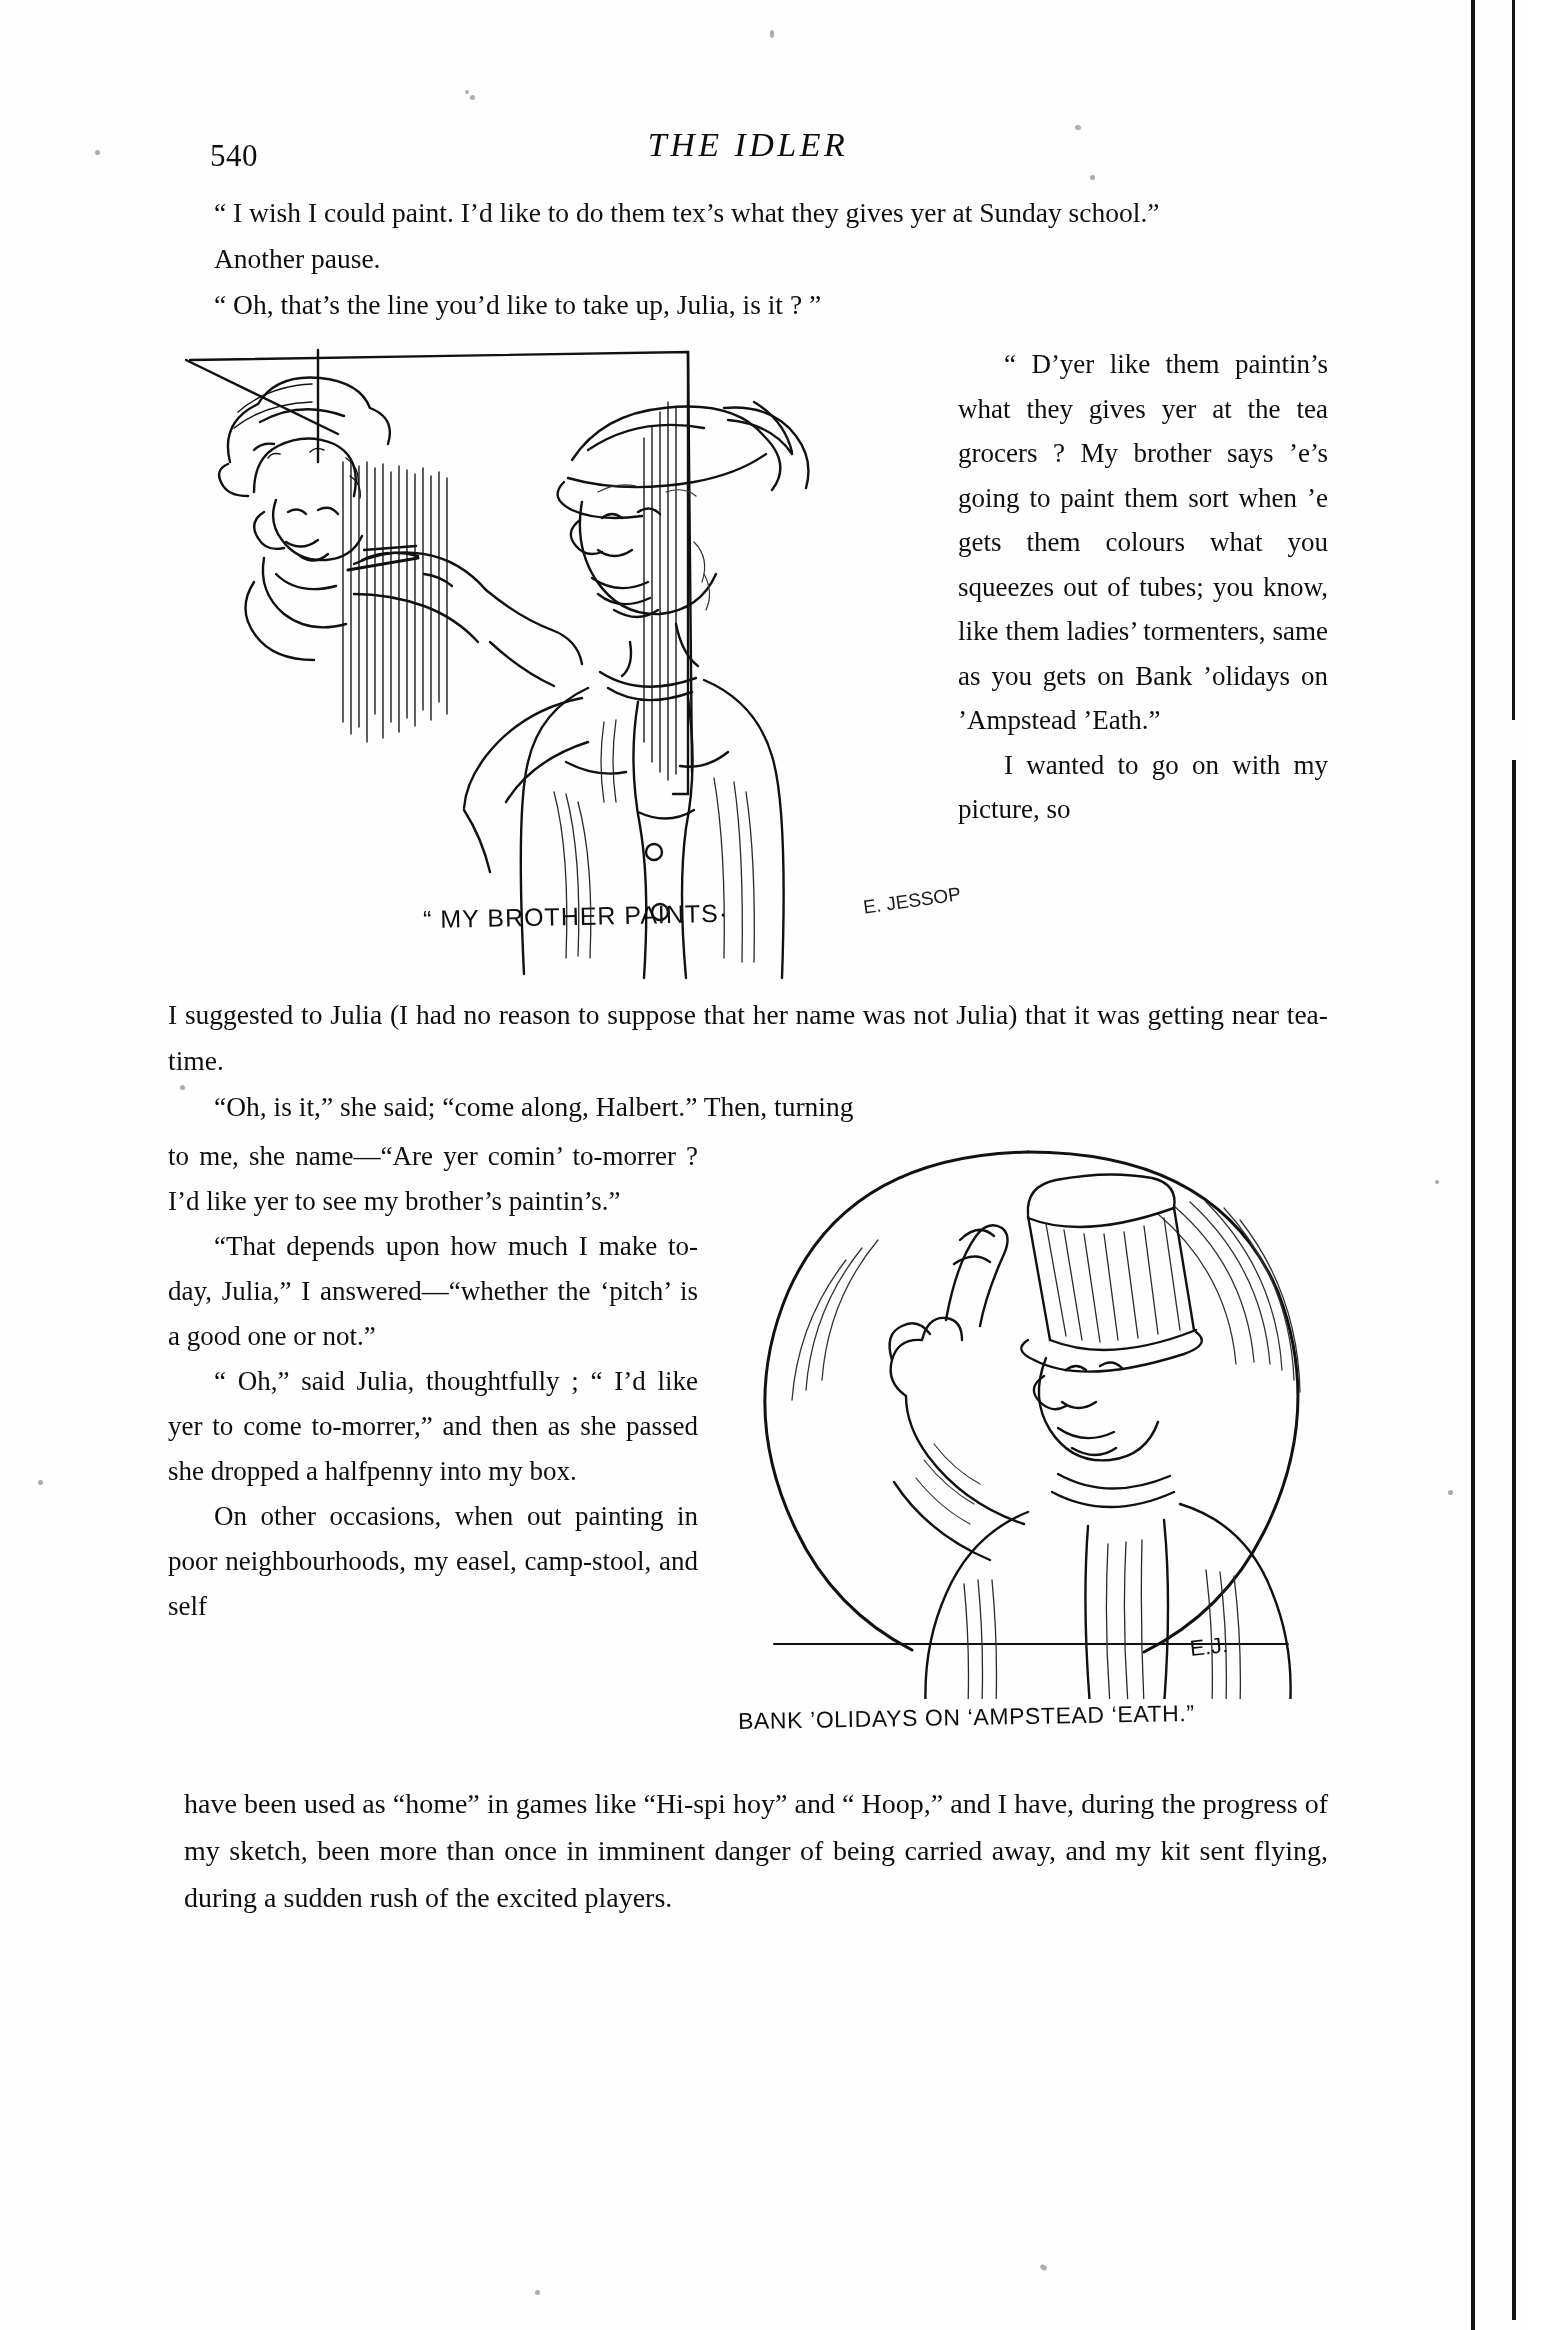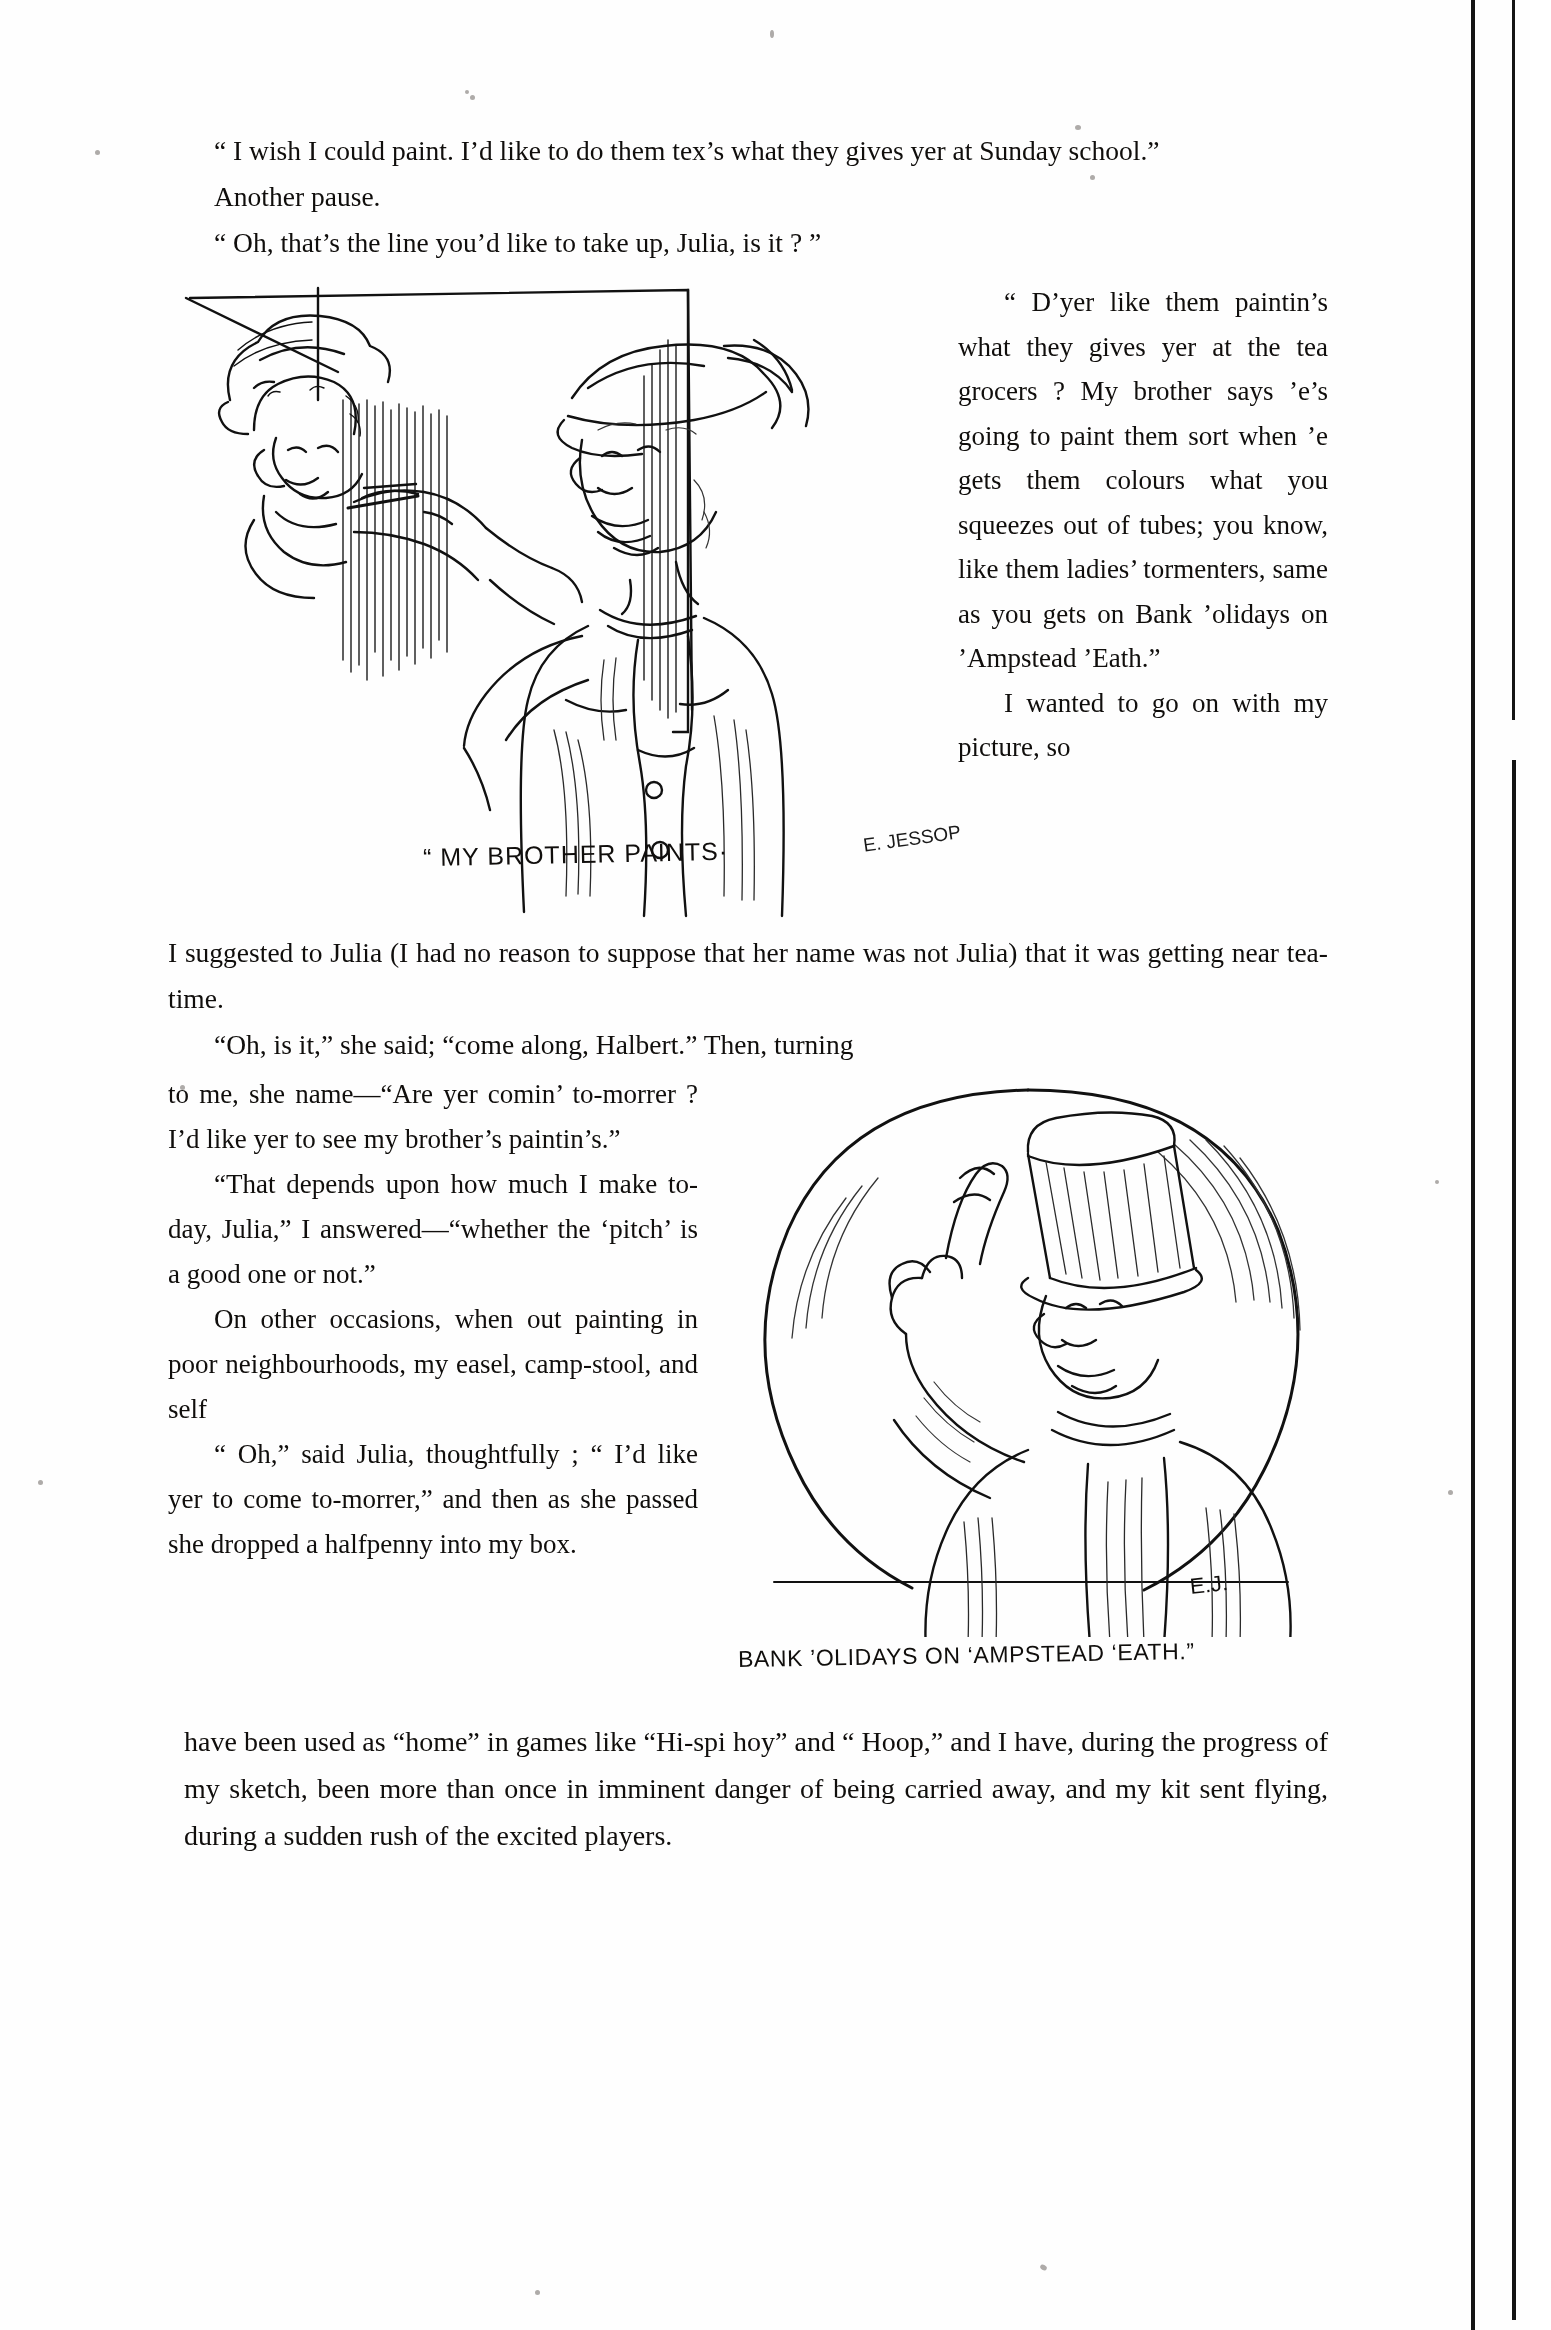--- a/index.html
+++ b/index.html
@@ -192,20 +192,24 @@
   <div class="speck" style="left:465px;top:90px;width:4px;height:4px;"></div>
   <div class="speck" style="left:180px;top:1085px;width:5px;height:5px;"></div>
   <div class="speck" style="left:38px;top:1480px;width:5px;height:5px;"></div>
   <div class="speck" style="left:1448px;top:1490px;width:5px;height:5px;"></div>
   <div class="speck" style="left:1435px;top:1180px;width:4px;height:4px;"></div>
   <div class="speck" style="left:535px;top:2290px;width:5px;height:5px;"></div>
   <div class="speck" style="left:1040px;top:2265px;width:7px;height:5px;transform:rotate(30deg);"></div>
 
   <div class="page-inner">
 
+    <div class="runhead">
+      <div class="folio">540</div>
+      <div class="booktitle">THE IDLER</div>
+    </div>
 
     <div class="topblock fullwidth">
       <p class="para indent">“ I wish I could paint.   I’d like to do them tex’s what they gives yer at Sunday school.”</p>
       <p class="para indent">Another pause.</p>
       <p class="para indent">“ Oh, that’s the line you’d like to take up, Julia, is it ? ”</p>
     </div>
 
     <div class="fig1-wrap">
 
       <div class="fig1-img">
@@ -342,22 +346,22 @@
     <div class="midblock fullwidth">
       <p class="para">I suggested to Julia (I had no reason to suppose that her name was not Julia) that it was getting near tea-time.</p>
       <p class="para indent">“Oh, is it,” she said; “come along, Halbert.”   Then, turning</p>
     </div>
 
     <div class="fig2-wrap">
 
       <div class="fig2-col">
         <p class="para">to me, she name—“Are yer comin’ to-morrer ?  I’d like yer to see my brother’s paintin’s.”</p>
         <p class="para indent">“That depends upon how much I make to-day, Julia,” I answered—“whether the ‘pitch’ is a good one or not.”</p>
+        <p class="para indent">“ Oh,” said Julia, thoughtfully ;  “ I’d like yer to come to-morrer,” and then as she passed she dropped a halfpenny into my box.</p>
         <p class="para indent">On other occasions, when out painting in poor neighbourhoods, my easel, camp-stool, and self</p>
-        <p class="para indent">“ Oh,” said Julia, thoughtfully ;  “ I’d like yer to come to-morrer,” and then as she passed she dropped a halfpenny into my box.</p>
       </div>
 
       <div class="fig2-img">
         <svg viewBox="0 0 600 555" width="600" height="555" aria-hidden="true">
           <g stroke="#111" fill="none" stroke-width="2.4" stroke-linecap="round">
 
             <path d="M300 8 q190 0 250 140 q46 120 -14 240 q-40 80 -120 120" stroke-width="3"></path>
             <path d="M300 8 q-180 4 -240 140 q-50 118 8 238 q38 80 116 120" stroke-width="3"></path>
             <path d="M46 500 L560 500" stroke-width="2"></path>
 

